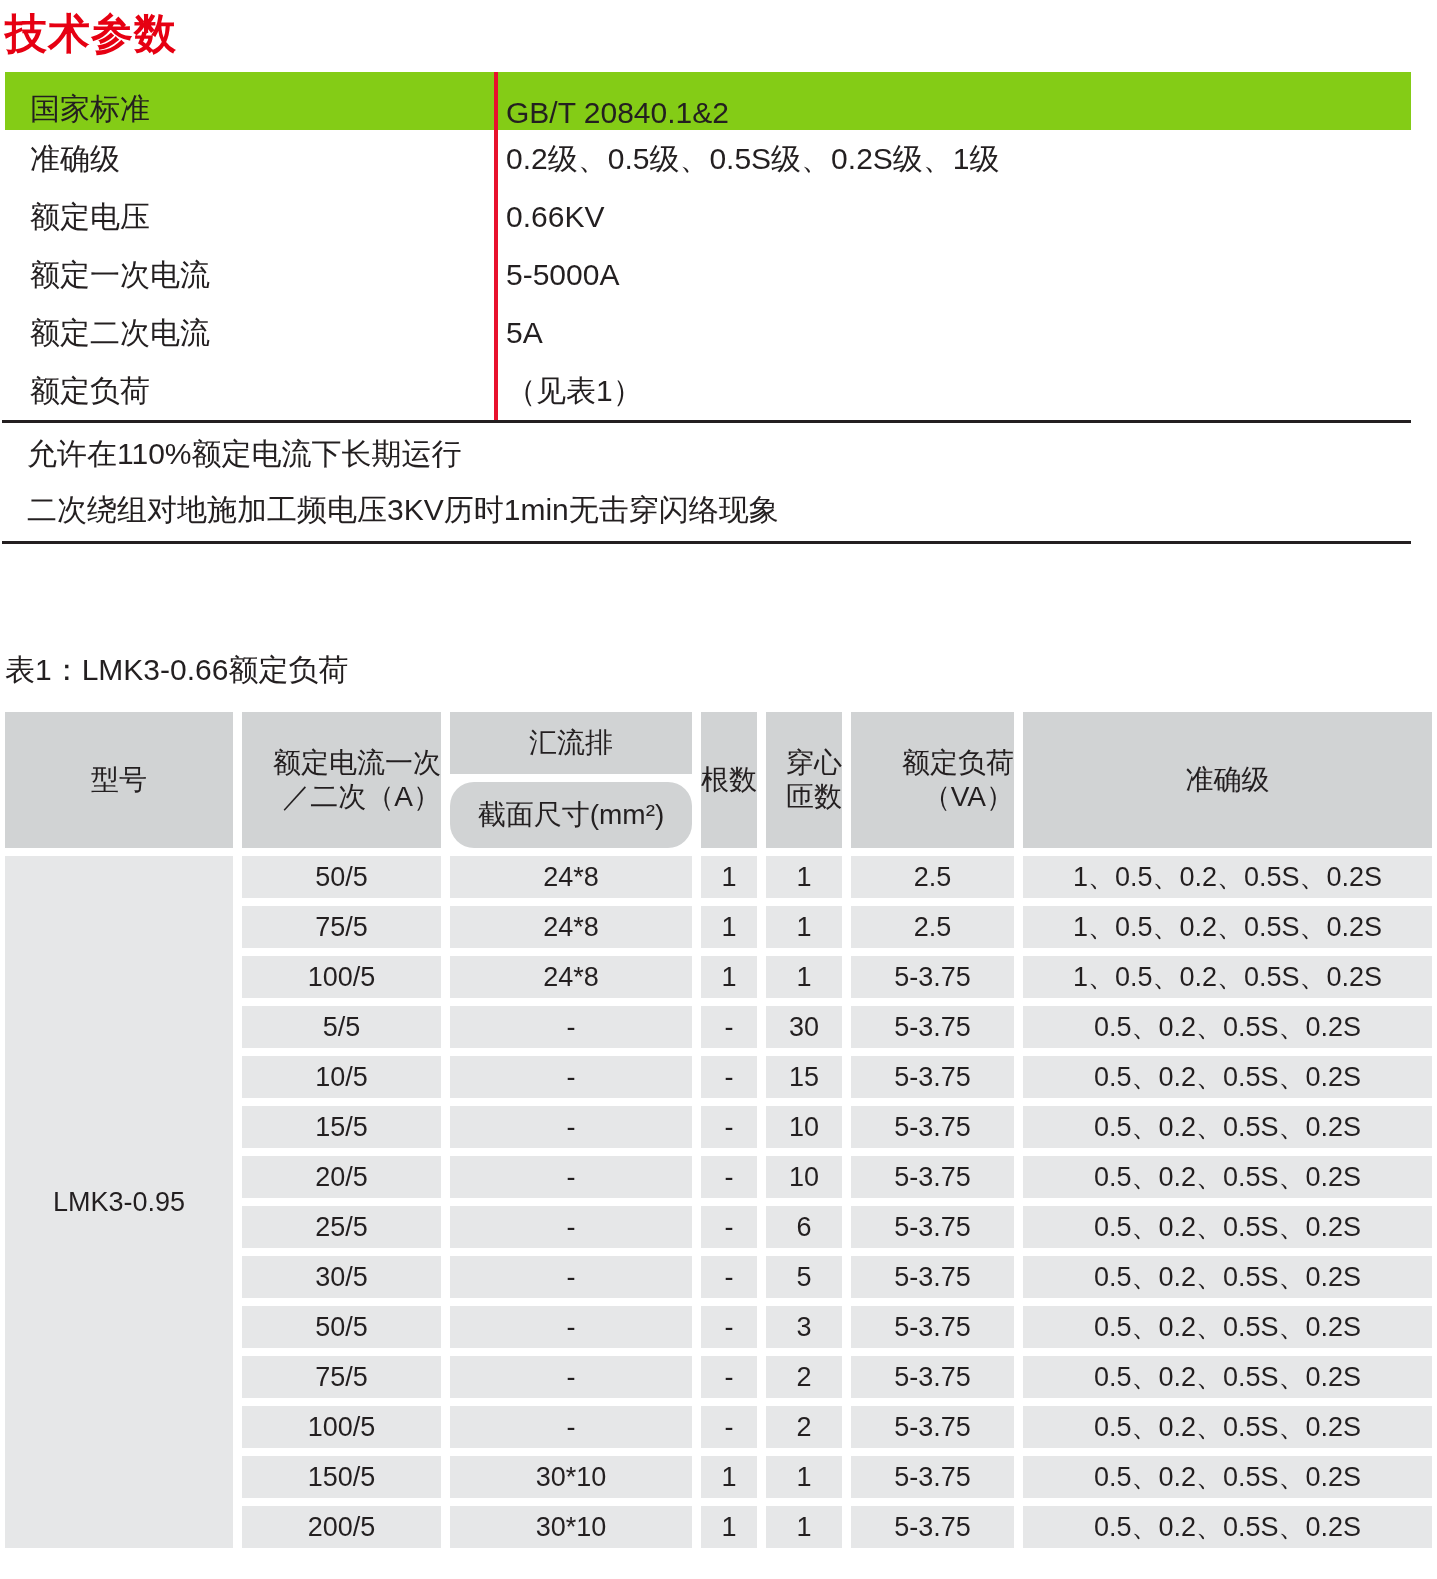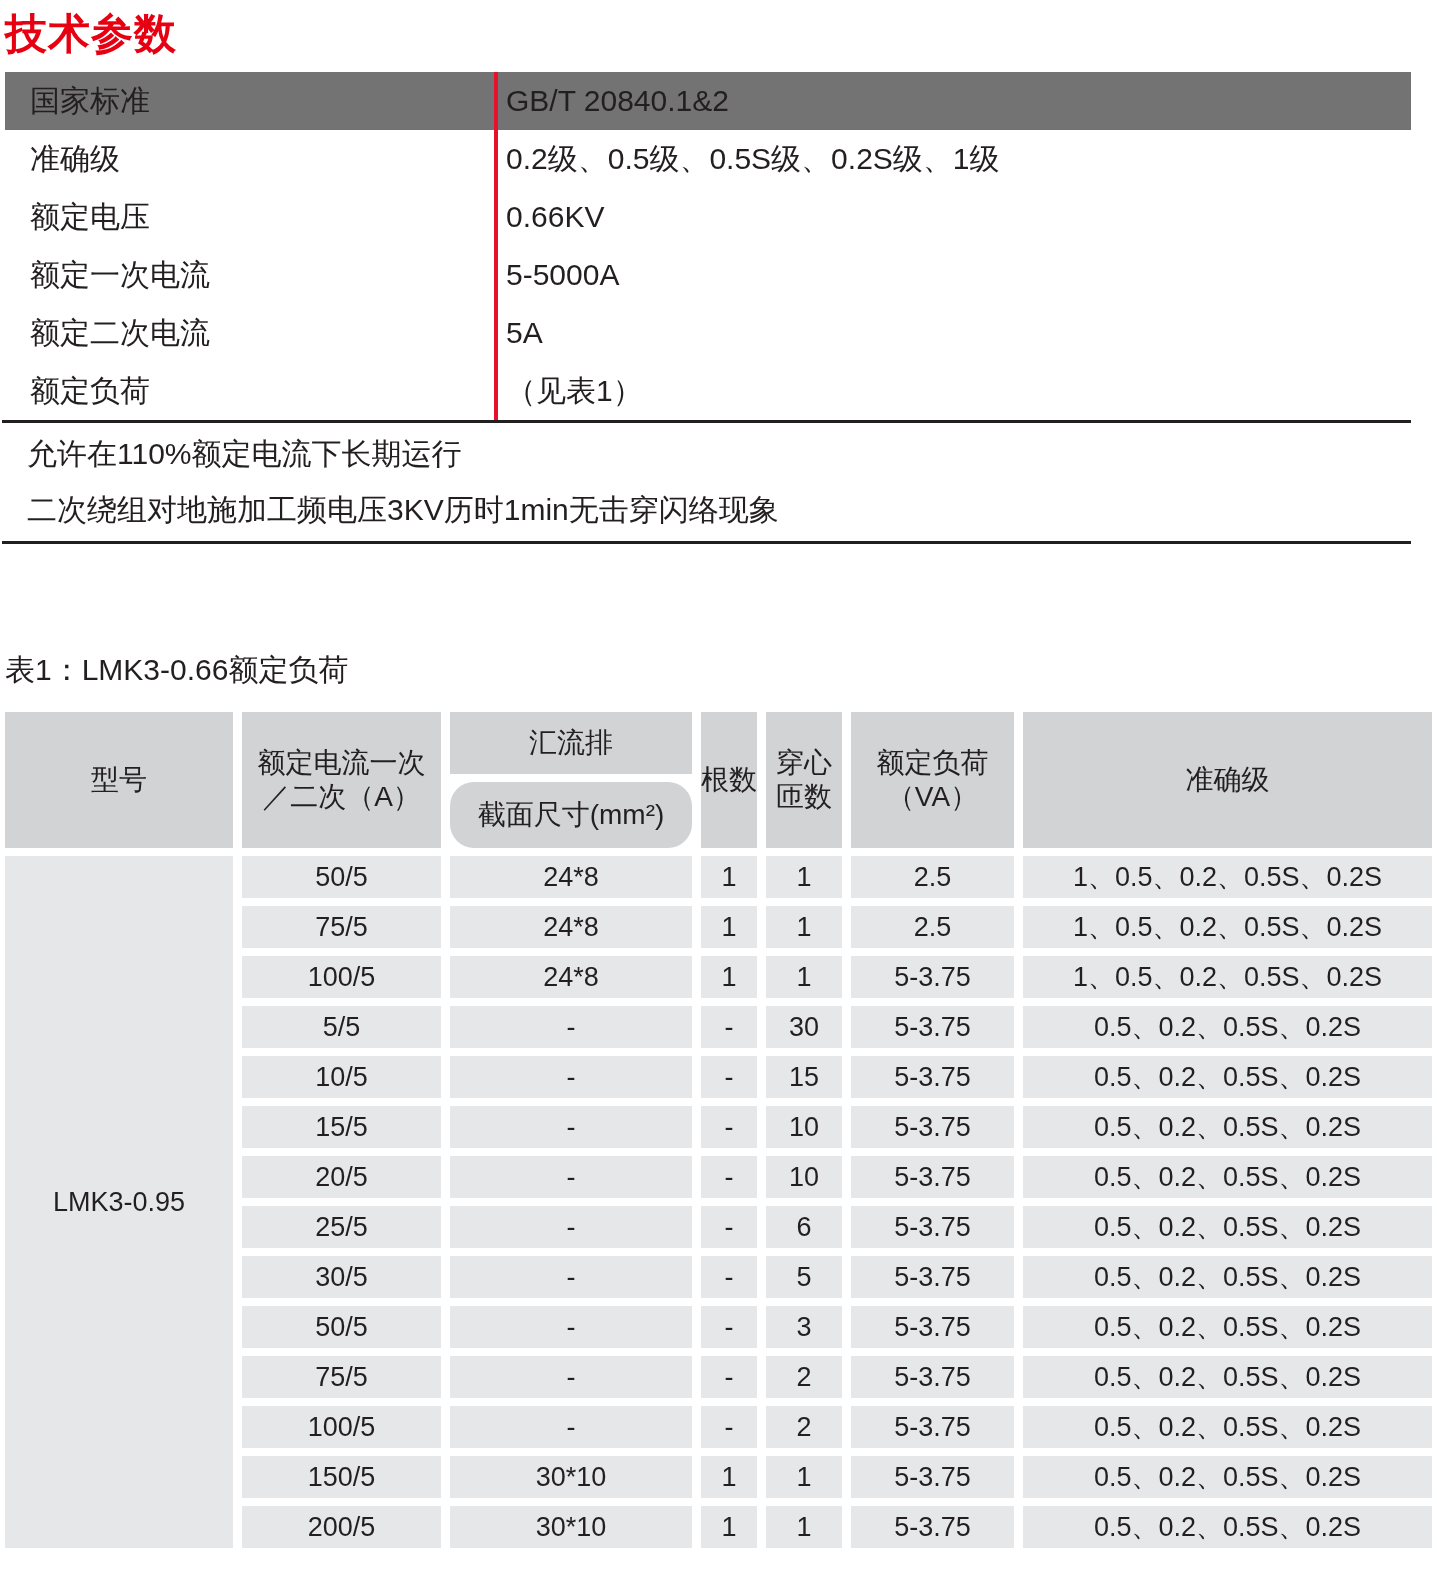--- a/index.html
+++ b/index.html
@@ -20,21 +20,21 @@
 
   
   .spec-table {
     position: absolute; left: 5px; top: 72px;
     width: 1406px;
   }
   .spec-row {
     height: 58px; display: flex; align-items: center;
     font-size: 30px;
   }
-  .spec-row.gray { background: #737373; }
+  .spec-row.gray { background: #84cc16; align-items: flex-end; }
   .spec-label { flex: 0 0 485px; padding-left: 25px; }
   .spec-value { padding-left: 16px; }
   .spec-divider-line {
     position: absolute; left: 489px; top: 0;
     width: 4px; height: 348px; background: #e8112d;
   }
 
   .spec-notes {
     position: absolute; left: 2px; top: 420px;
     width: 1409px;
@@ -69,21 +69,21 @@
     font-size: 28px; line-height: 1.2;
   }
   th.h-row1 { height: 62px; margin-top: 32px; }
   th.h-row2 { height: 66px; border-radius: 24px; }
   th.h-span  { height: 136px; }
   table.main-table tbody td {
     background: #e6e7e8;
     font-size: 27px;
     height: 42px;
   }
-  .two-line span { display: block; }
+  .two-line span { display: block; text-align: right; }
 </style>
 </head>
 <body>
 
 <div class="page-title">技术参数</div>
 
 <div class="spec-table">
   <div class="spec-row gray">
     <div class="spec-label">国家标准</div>
     <div class="spec-value">GB/T 20840.1&amp;2</div>

